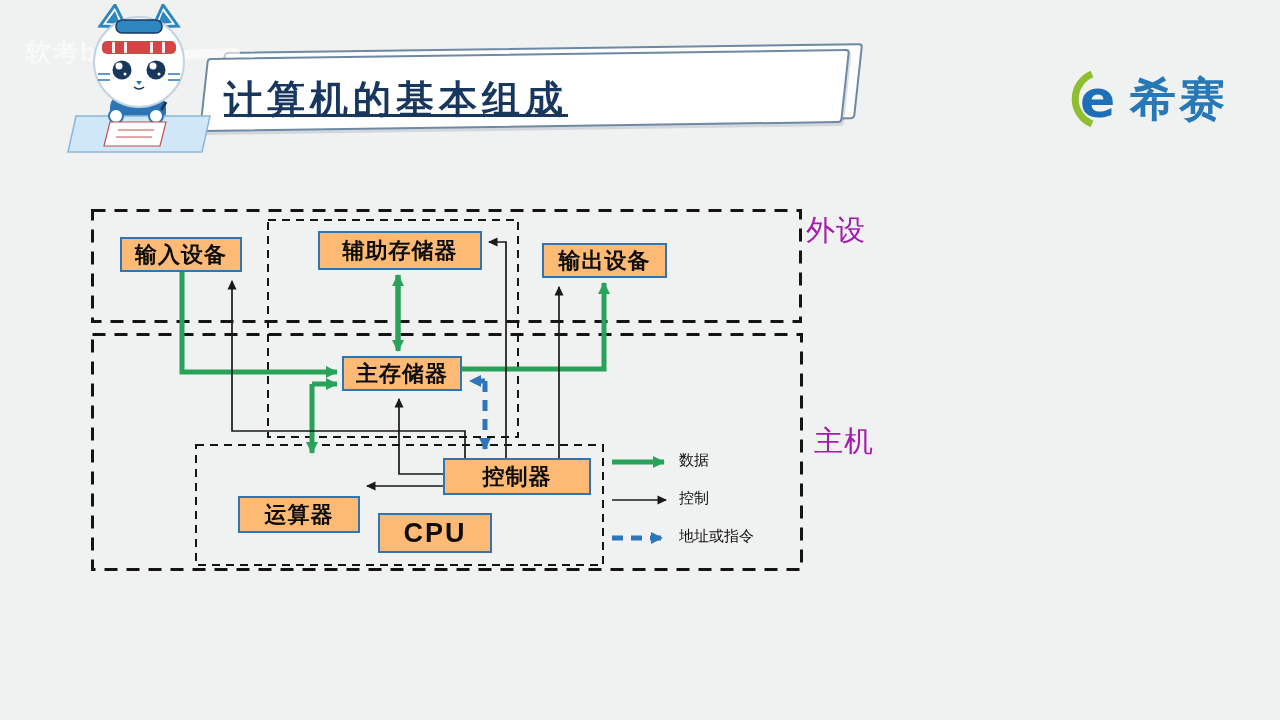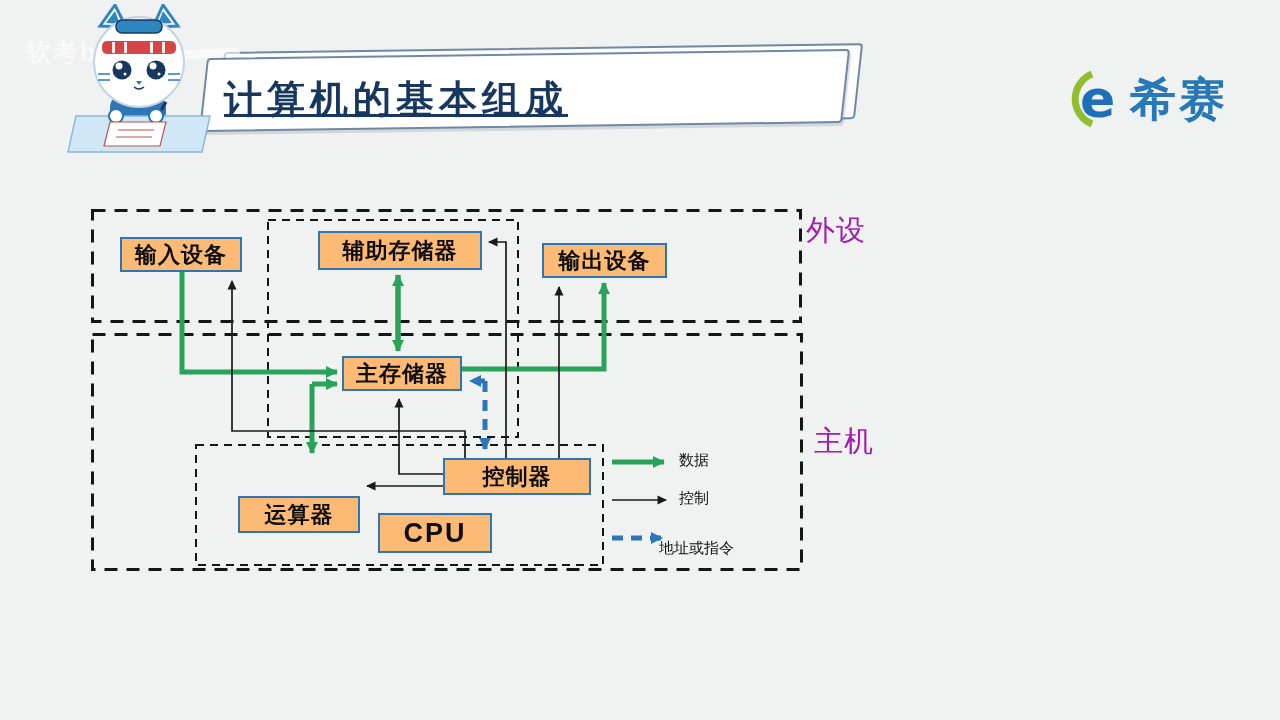--- a/index.html
+++ b/index.html
@@ -56,21 +56,21 @@
   .box-cu     {left:443px;top:458px;width:148px;height:37px;}
   .box-cpu    {left:343px;top:513px;width:114px;height:40px;font-size:27px;font-weight:600;letter-spacing:2px;margin-left:35px;}
 
   .region-label{z-index:21;font-size:29px;color:#a21caf;letter-spacing:1px;}
   .label-peripherals{left:806px;top:211px;}
   .label-host{left:814px;top:422px;font-family:Liberation Mono, monospace;}
 
   .legend-label{z-index:21;font-size:15px;color:#101010;}
   .legend-0{left:679px;top:451px;}
   .legend-1{left:679px;top:489px;}
-  .legend-2{left:659px;top:527px;margin-top:12px;}
+  .legend-2{left:679px;top:527px;}
 </style>
 </head>
 <body>
 
 <div class="abs watermark">软考bbs</div>
 <div class="abs watermark-smear"></div>
 
 <div class="abs banner-back"></div>
 <div class="abs banner"></div>
 <div class="abs page-title">计算机的基本组成</div>

